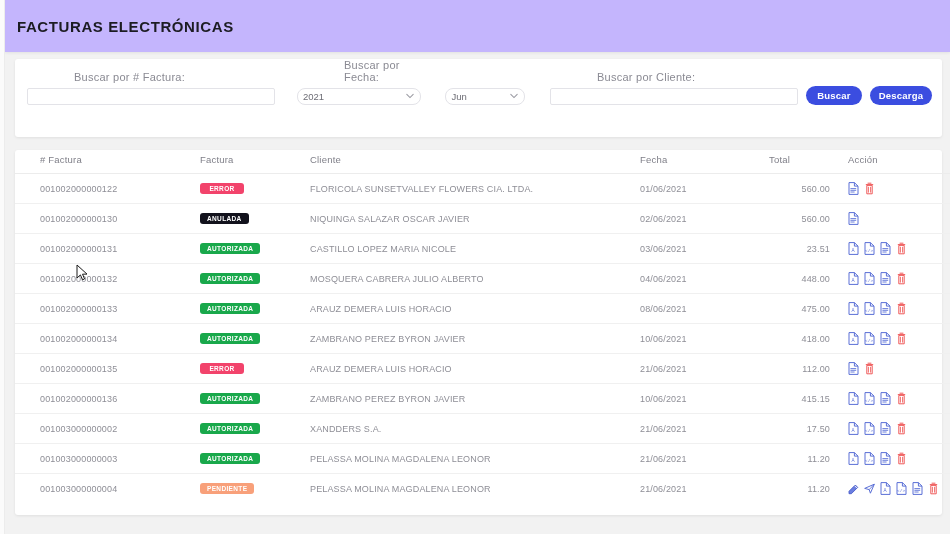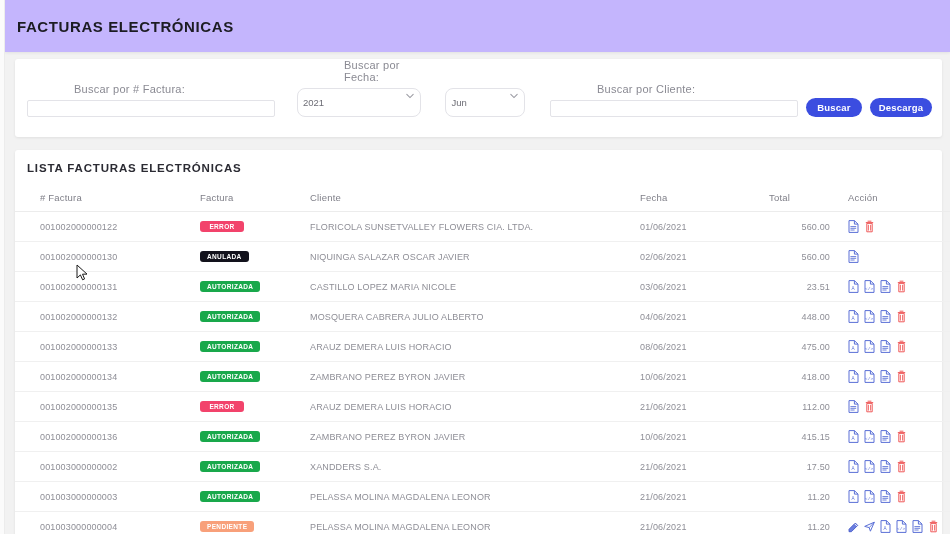--- a/index.html
+++ b/index.html
@@ -102,21 +102,21 @@
   }
   .f-factura { width: 248px; }
   .f-factura input { width: 248px; }
   .f-anio { width: 150px; margin-left: 14px; }
   .f-mes  { width: 96px; margin-left: 16px; }
   .f-cliente { width: 248px; margin-left: 17px; }
   .f-cliente input { width: 248px; }
 
   .sel {
     position: relative;
-    height: 29px;
+    height: 17px;
     border: 1px solid #e3e3e8;
     border-radius: 8px;
     background: #fff;
     font-size: 9.5px;
     color: #6d6d75;
     display: flex;
     align-items: center;
     padding: 0 5px;
   }
   .sel .chev {
@@ -263,21 +263,20 @@
 
       <div class="btns">
         <button class="btn btn-buscar" style="background: rgb(59, 77, 224);">Buscar</button>
         <button class="btn btn-descarga" style="background: rgb(59, 77, 224);">Descarga</button>
       </div>
 
     </div>
   </div>
 
   <div class="card list-card">
-    <div class="card-title">LISTA FACTURAS ELECTRÓNICAS</div>
 
     <table>
       <thead>
         <tr>
           <th class="c-num"># Factura</th>
           <th class="c-estado">Factura</th>
           <th class="c-cliente">Cliente</th>
           <th class="c-fecha">Fecha</th>
           <th class="c-total">Total</th>
           <th class="c-accion">Acción</th>

